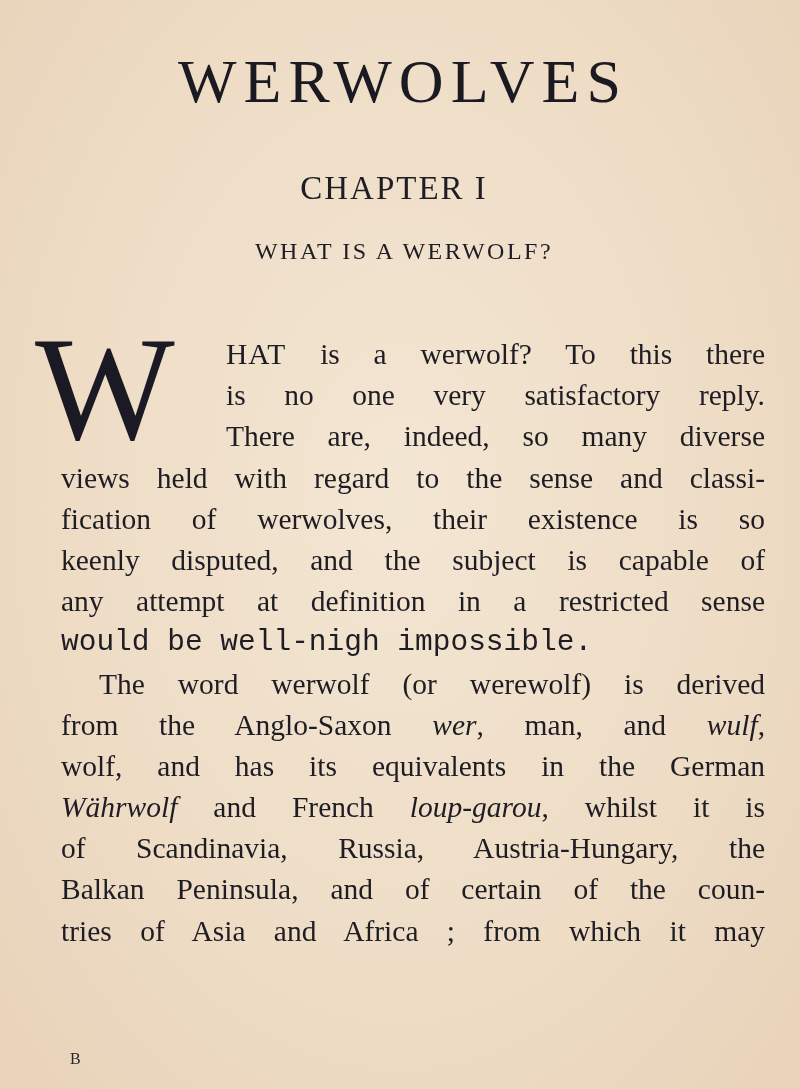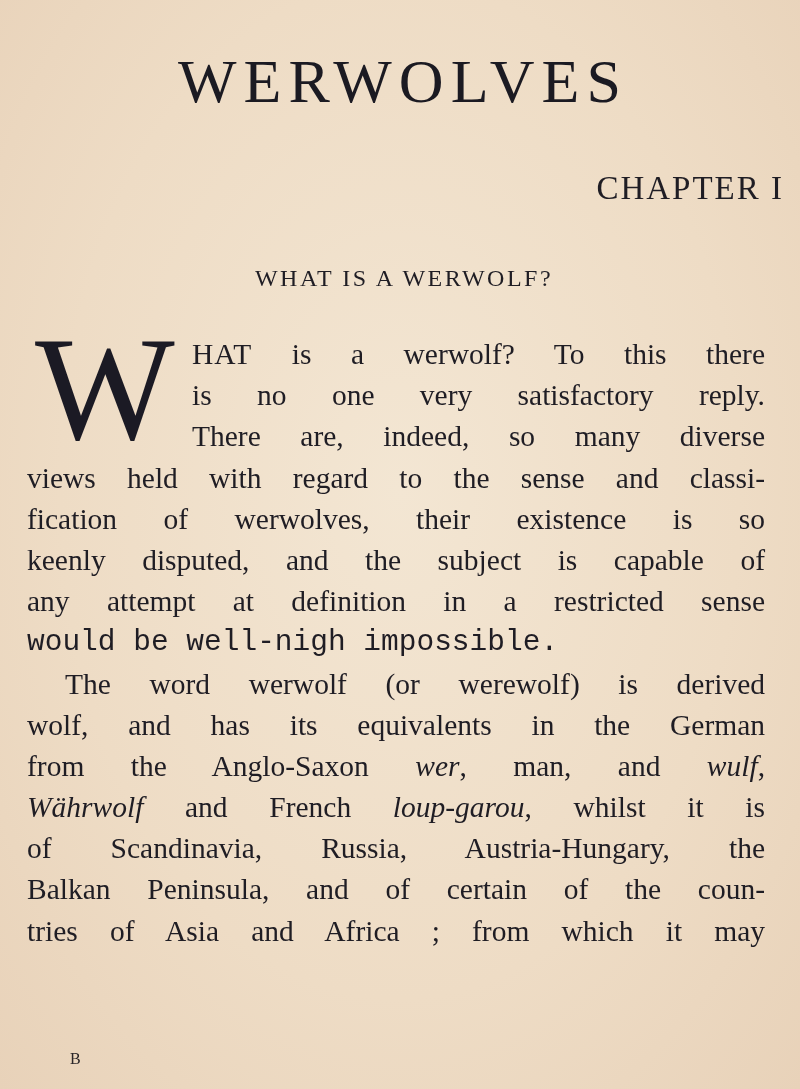--- a/index.html
+++ b/index.html
@@ -11,35 +11,35 @@
     font-family: "Liberation Serif", "DejaVu Serif", serif;
     position: relative;
   }
   .title {
     position: absolute; left: 0; right: 0; top: 46px;
     text-align: center; font-size: 62px; letter-spacing: 7px;
     line-height: 70px; color: #1b1a22; padding-left: 6px;
   }
   .chapter {
     position: absolute; left: 0; right: 16px; top: 168px;
-    text-align: right; font-size: 33px; letter-spacing: 2px; line-height: 40px;
+    text-align: center; font-size: 33px; letter-spacing: 2px; line-height: 40px;
     padding-left: 4px;
   }
   .subtitle {
-    position: absolute; left: 0; right: 0; top: 263px;
+    position: absolute; left: 0; right: 0; top: 236px;
     text-align: center; font-size: 24px; letter-spacing: 2.5px; line-height: 30px;
     padding-left: 8px;
   }
   .body {
     position: absolute; left: 27px; width: 738px; top: 334px;
     font-size: 29.5px; line-height: 41.2px;
   }
   .line {
     display: block; height: 41.2px; white-space: nowrap;
-    text-align: justify; text-align-last: justify;
+    text-align: justify; text-align-last: justify; margin-left: 34px;
   }
   .line.last { text-align-last: left; font-family: Liberation Mono, monospace; }
   .line.indent1 { padding-left: 165px; }
   .line.para { padding-left: 38px; }
   .dropcap {
     position: absolute; left: 8px; top: -10px;
     font-size: 148px; line-height: 130px; color: #1b1a24;
     font-family: "Liberation Serif", "DejaVu Serif", serif;
   }
   .caps { letter-spacing: 1px; }
@@ -62,21 +62,21 @@
   <span class="line indent1"><span class="caps">HAT</span><span> is a werwolf?  To this there</span></span>
   <span class="line indent1">is no one very satisfactory reply.</span>
   <span class="line indent1">There are, indeed, so many diverse</span>
   <span class="line">views held with regard to the sense and classi-</span>
   <span class="line">fication of werwolves, their existence is so</span>
   <span class="line">keenly disputed, and the subject is capable of</span>
   <span class="line">any attempt at definition in a restricted sense</span>
   <span class="line last">would be well-nigh impossible.</span>
 
   <span class="line para">The word werwolf (or werewolf) is derived</span>
+  <span class="line"><span>from the Anglo-Saxon </span><em>wer</em><span>, man, and </span><em>wulf</em><span>,</span></span>
   <span class="line">wolf, and has its equivalents in the German</span>
-  <span class="line"><span>from the Anglo-Saxon </span><em>wer</em><span>, man, and </span><em>wulf</em><span>,</span></span>
   <span class="line"><em>Währwolf</em><span> and French </span><em>loup-garou</em><span>, whilst it is</span></span>
   <span class="line">of Scandinavia, Russia, Austria-Hungary, the</span>
   <span class="line">Balkan Peninsula, and of certain of the coun-</span>
   <span class="line">tries of Asia and Africa ; from which it may</span>
 </div>
 
 <div class="signature">B</div>
 
 </body></html>

